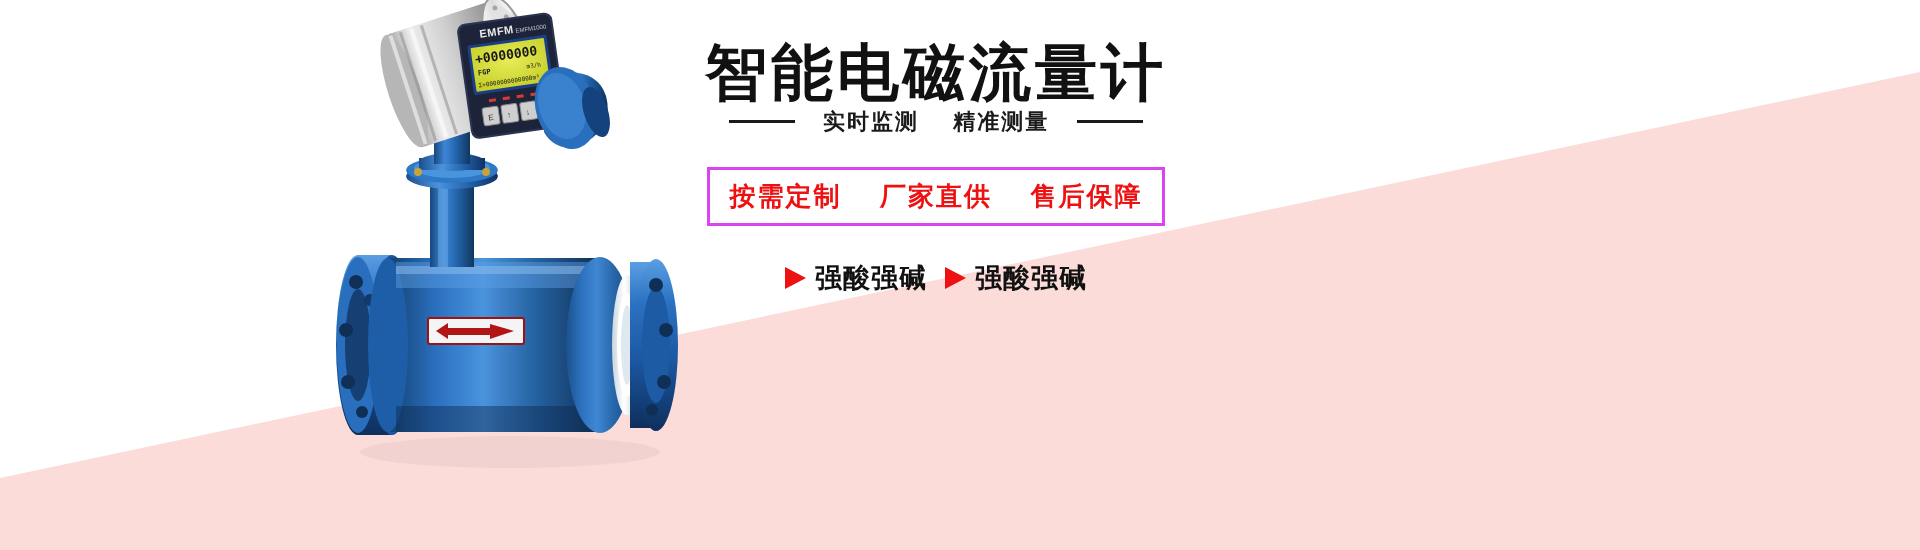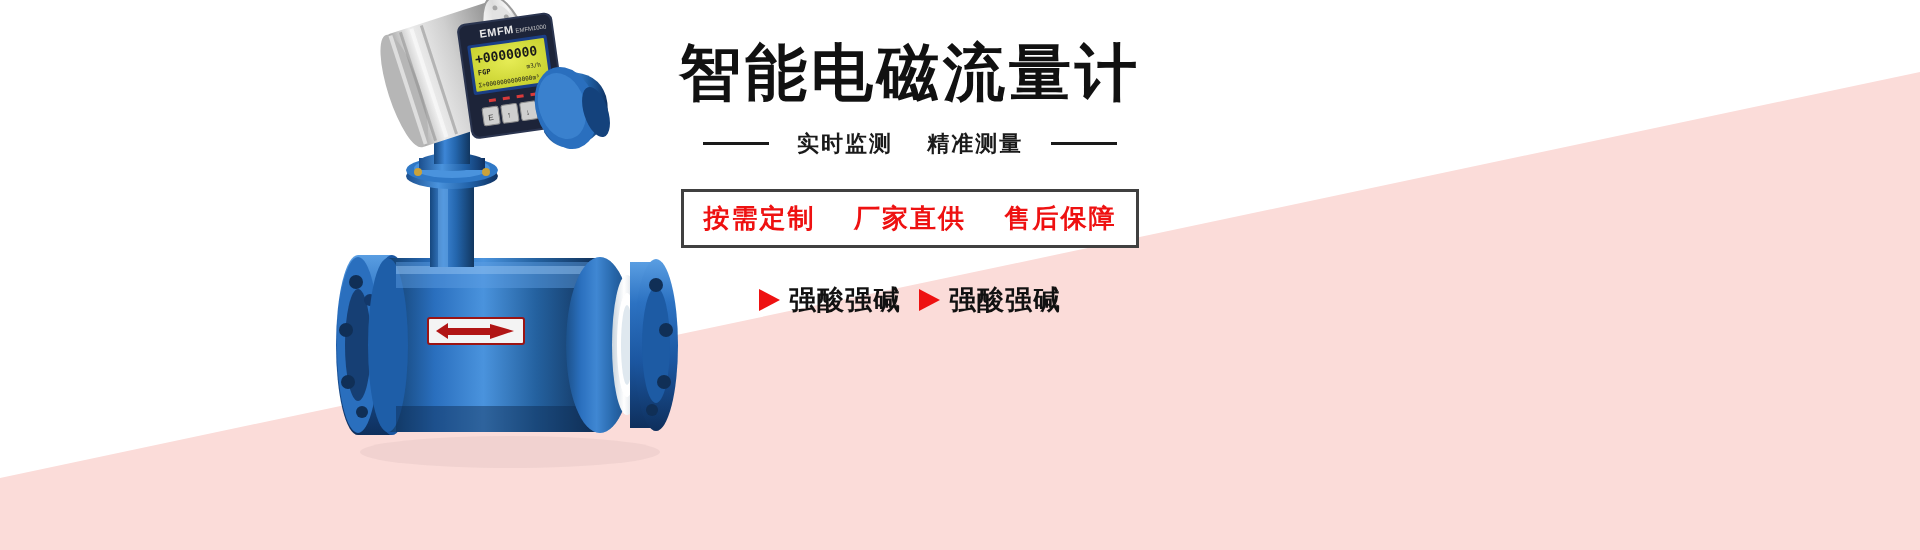--- a/index.html
+++ b/index.html
@@ -21,51 +21,50 @@
   
   .product {
     position:absolute;
     left:300px; top:0px;
     width:420px; height:500px;
     z-index:5;
   }
   
   .text-block {
     position:absolute;
-    left:600px; top:40px;
+    left:626px; top:40px;
     width:620px; height:330px;
     z-index:6;
   }
   .title {
     font-size:62px;
     font-weight:bold;
     color:#111111;
     letter-spacing:4px;
     text-align:center;
     line-height:1.08;
     white-space:nowrap;
   }
   .subtitle-row {
     display:flex;
     align-items:center;
     justify-content:center;
     gap:28px;
-    margin-top:22px;
   }
   .rule {
     width:66px; height:3px; background:#1a1a1a; display:block;
   }
   .subtitle {
     font-size:22px; font-weight:bold; color:#1a1a1a;
     letter-spacing:2px; white-space:nowrap;
   }
   .subtitle .gap { display:inline-block; width:18px; }
   .promo-box {
     margin:30px auto 0 auto;
-    border:3px solid #404040;
+    border:3px solid #d946ef;
     background:#ffffff;
     padding:9px 20px;
     width:fit-content;
     display:block;
   }
   .promo-text {
     font-size:26px; font-weight:bold; color:#ee1111;
     letter-spacing:2px; white-space:nowrap;
   }
   .promo-text .gap { display:inline-block; width:20px; }

